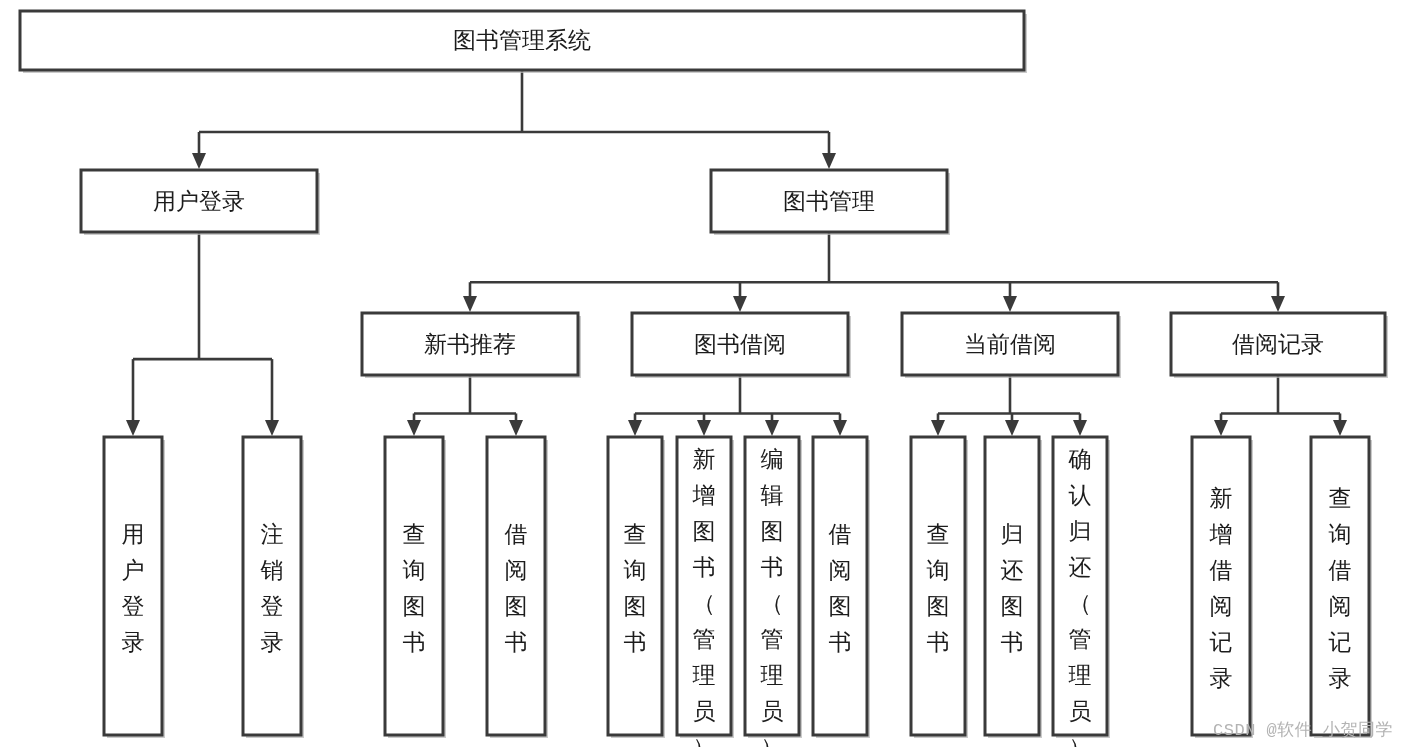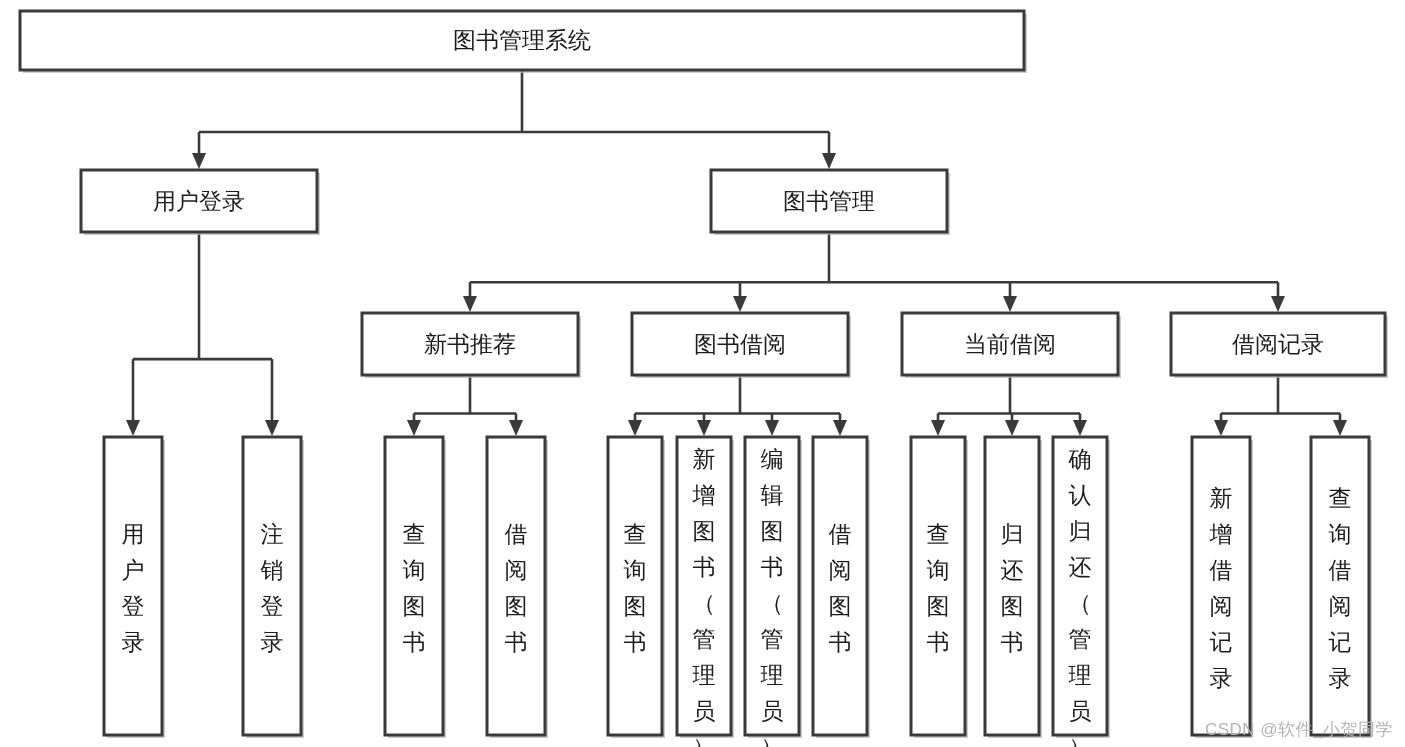--- a/index.html
+++ b/index.html
@@ -55,21 +55,21 @@
     font-family: "DejaVu Sans", "Liberation Sans", sans-serif;
     font-size: 23px;
     fill: #1c1c1c;
     text-anchor: middle;
     white-space: pre;
   }
   .watermark-text {
     position: absolute;
     right: 12px;
     bottom: 6px;
-    font-family: Liberation Sans, sans-serif;
+    font-family: Liberation Mono, monospace;
     font-size: 17px;
     color: #b3b3b3;
     letter-spacing: 0.5px;
     user-select: none;
     pointer-events: none;
   }
 </style>
 </head>
 <body>
 

